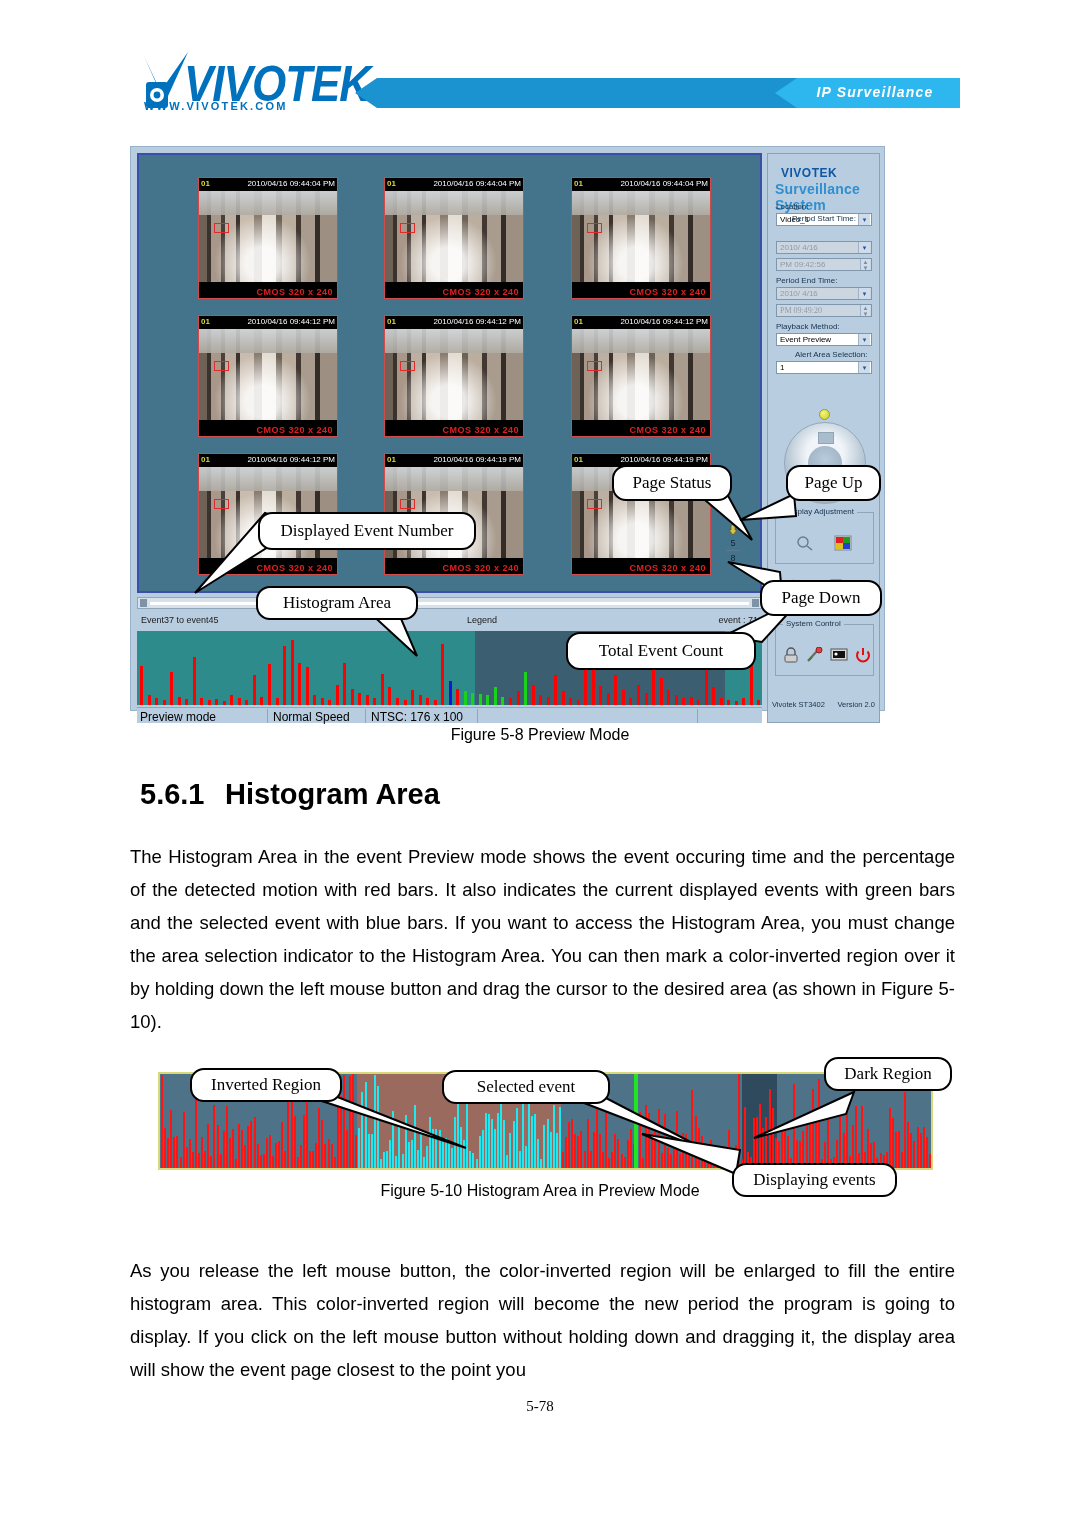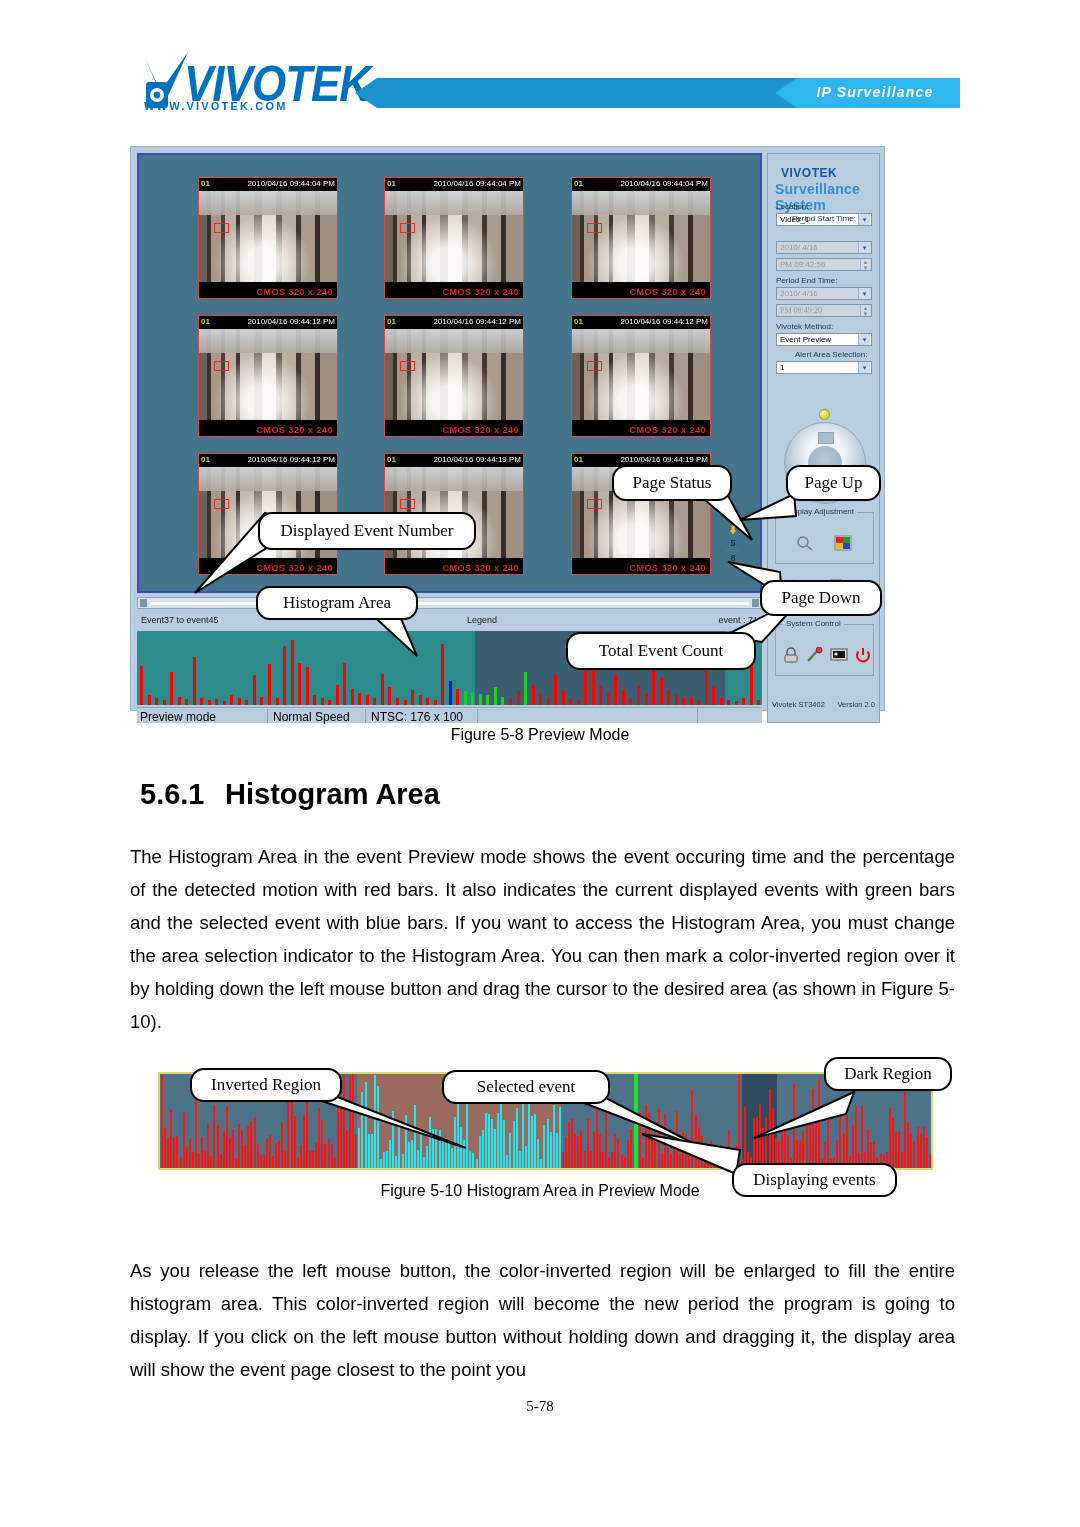--- a/index.html
+++ b/index.html
@@ -425,21 +425,21 @@
     <div class="p-lab" style="top:122px;">Period End Time:</div>
     <div class="p-fld dim" style="top:133px;">
       <span>2010/ 4/16</span>
       <span class="cv">▾</span>
     </div>
     <div class="p-fld dim" style="top:150px;font-family:Liberation Serif, serif;">
       <span>PM 09:49:20</span>
       <span class="sp">▲<br>▼</span>
     </div>
 
-    <div class="p-lab" style="top:168px;">Vivotek Method:</div>
+    <div class="p-lab" style="top:168px;">Playback Method:</div>
     <div class="p-fld" style="top:179px;">
       <span>Event Preview</span>
       <span class="cv">▾</span>
     </div>
 
     <div class="p-lab" style="top:196px;margin-left:19px;">Alert Area Selection:</div>
     <div class="p-fld" style="top:207px;">
       <span>1</span>
       <span class="cv">▾</span>
     </div>

